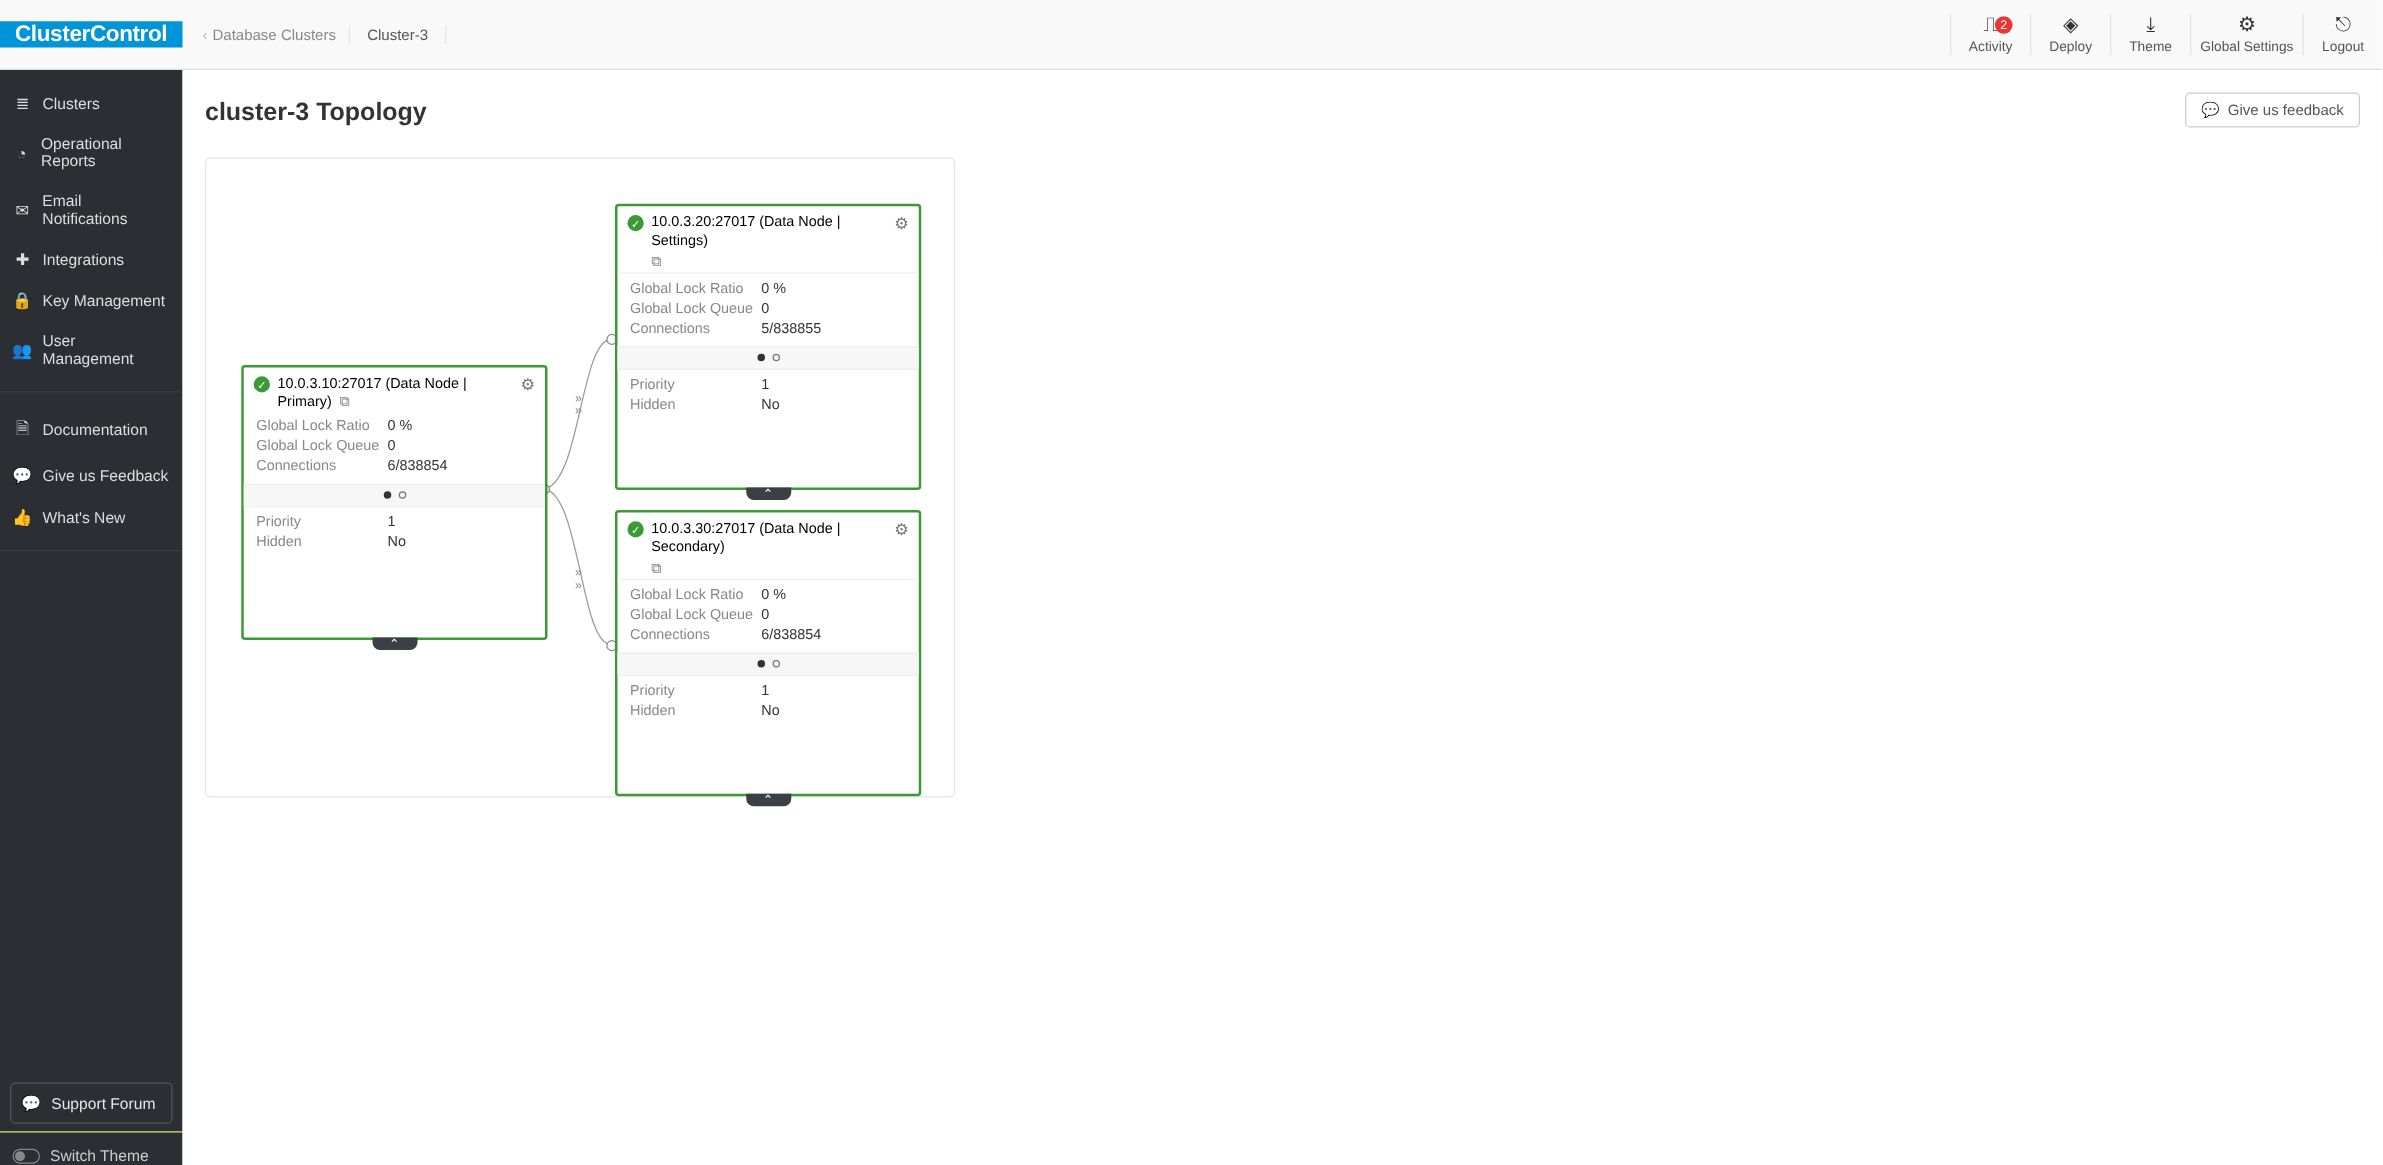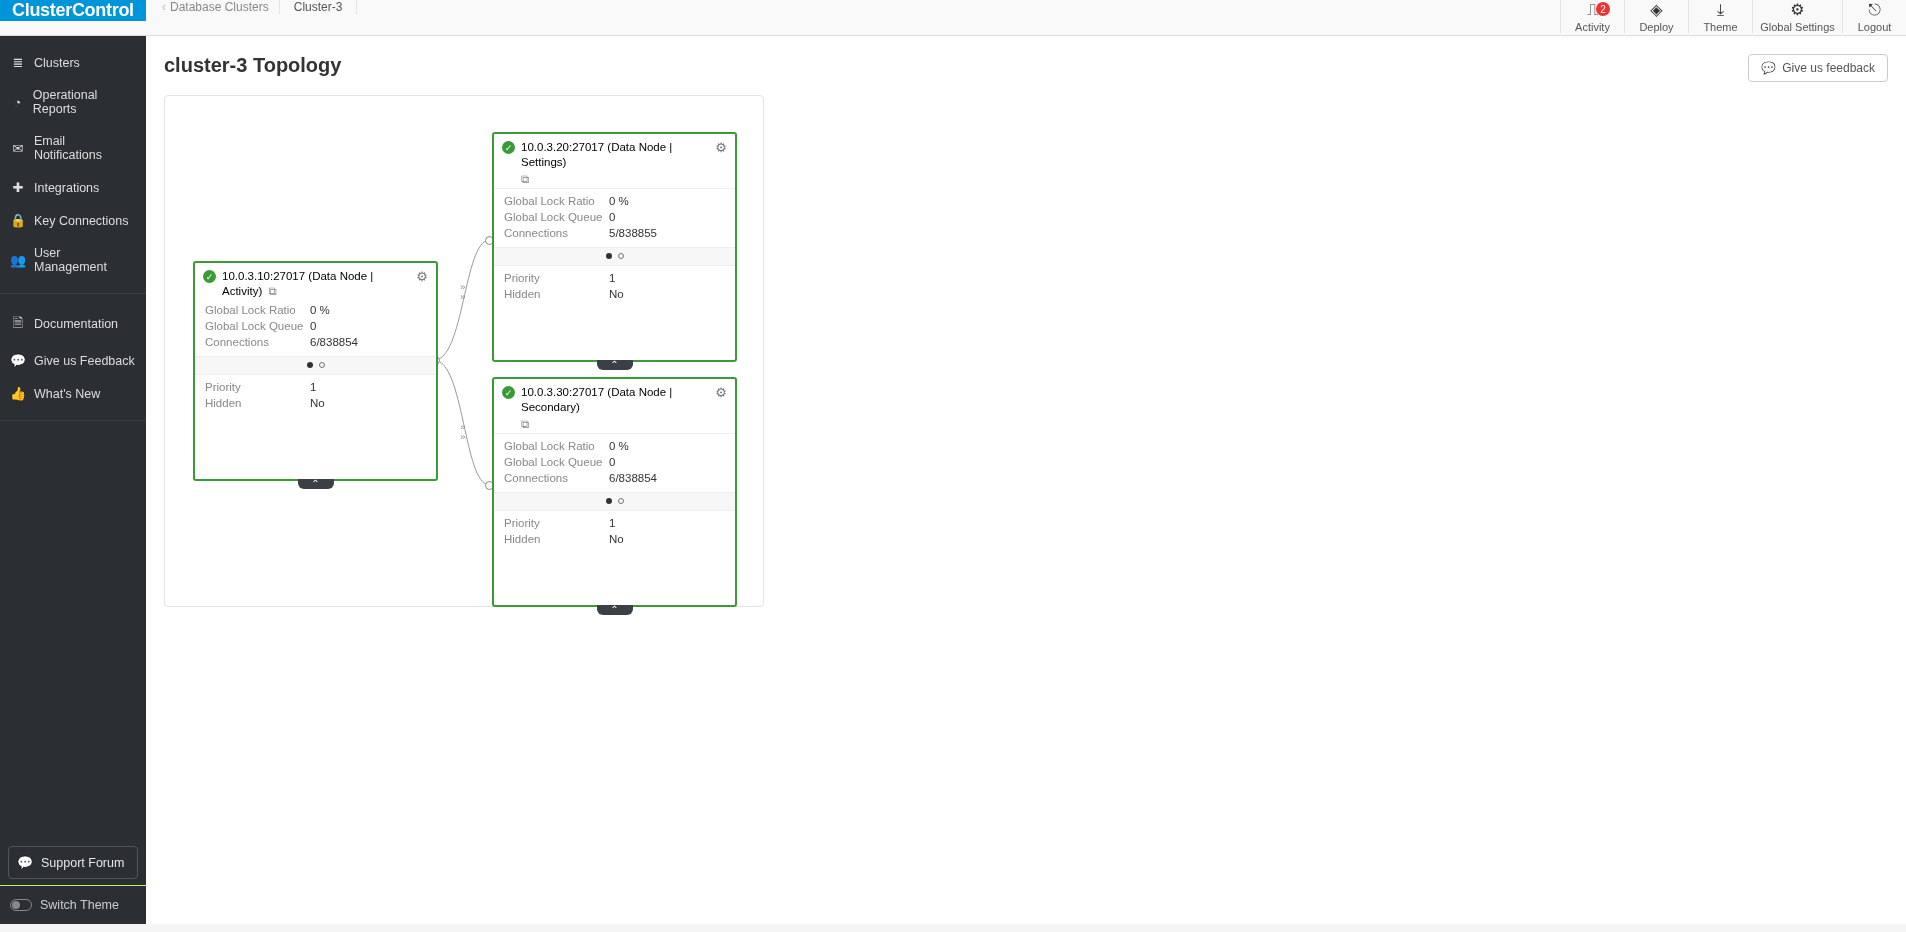--- a/index.html
+++ b/index.html
@@ -5,25 +5,25 @@
   * { box-sizing: border-box; margin: 0; padding: 0; }
   body {
     font-family: -apple-system, BlinkMacSystemFont, "Segoe UI", Helvetica, Arial, sans-serif;
     font-size: 13px;
     background: #f5f5f5;
     color: #333;
     overflow: hidden;
   }
   
   .topbar {
-    height: 36px;
+    height: 56px;
     background: #f9f9f9;
     border-bottom: 1px solid #ddd;
     display: flex;
-    align-items: flex-start;
+    align-items: center;
   }
   .logo {
     width: 146px;
     background: #0095d9;
     color: #fff;
     font-size: 18px;
     font-weight: 700;
     display: flex;
     align-items: center;
     padding-left: 12px;
@@ -116,23 +116,23 @@
 
   
   .content {
     flex:1;
     background:#fff;
     overflow:auto;
     padding: 18px 18px 40px;
   }
   .page-header {
     display:flex;
-    align-items:flex-start;
+    align-items:flex-end;
     justify-content:space-between;
-    margin-bottom:13px;
+    margin-bottom:24px;
   }
   .page-title { font-size:20px; font-weight:700; color:#333; }
   .feedback-btn {
     border:1px solid #ccc;
     background:#fff;
     color:#555;
     border-radius:4px;
     padding:6px 12px;
     font-size:12px;
     cursor:pointer;
@@ -273,21 +273,21 @@
         <div class="sidebar-item">
           <span class="sidebar-icon">✉</span>
           <span>Email Notifications</span>
         </div>
         <div class="sidebar-item">
           <span class="sidebar-icon">✚</span>
           <span>Integrations</span>
         </div>
         <div class="sidebar-item">
           <span class="sidebar-icon">🔒</span>
-          <span>Key Connections</span>
+          <span>Key Management</span>
         </div>
         <div class="sidebar-item">
           <span class="sidebar-icon">👥</span>
           <span>User Management</span>
         </div>
       </div>
     <div class="sidebar-group" id="side-secondary">
         <div class="sidebar-item">
           <span class="sidebar-icon">🗎</span>
           <span>Documentation</span>
@@ -333,21 +333,21 @@
           <text x="296" y="345" font-size="10" fill="#888">»</text>
         </svg>
         <div class="conn-dot" style="top:260px; left:266px;"></div>
         <div class="conn-dot" style="top:140px; left:320px;"></div>
         <div class="conn-dot" style="top:385px; left:320px;"></div>
 
         <div class="node" style="top:165px; left:28px;">
           <div class="node-header">
             <div class="node-status">✓</div>
             <div class="node-title">
-              <span>10.0.3.10:27017 (Data Node | Activity)</span>
+              <span>10.0.3.10:27017 (Data Node | Primary)</span>
               <span class="ext">⧉</span>
             </div>
             <div class="node-gear">⚙</div>
           </div>
           <div class="node-section first">
             <div class="node-row">
                 <span class="k">Global Lock Ratio</span>
                 <span class="v">0 %</span>
               </div>
             <div class="node-row">

